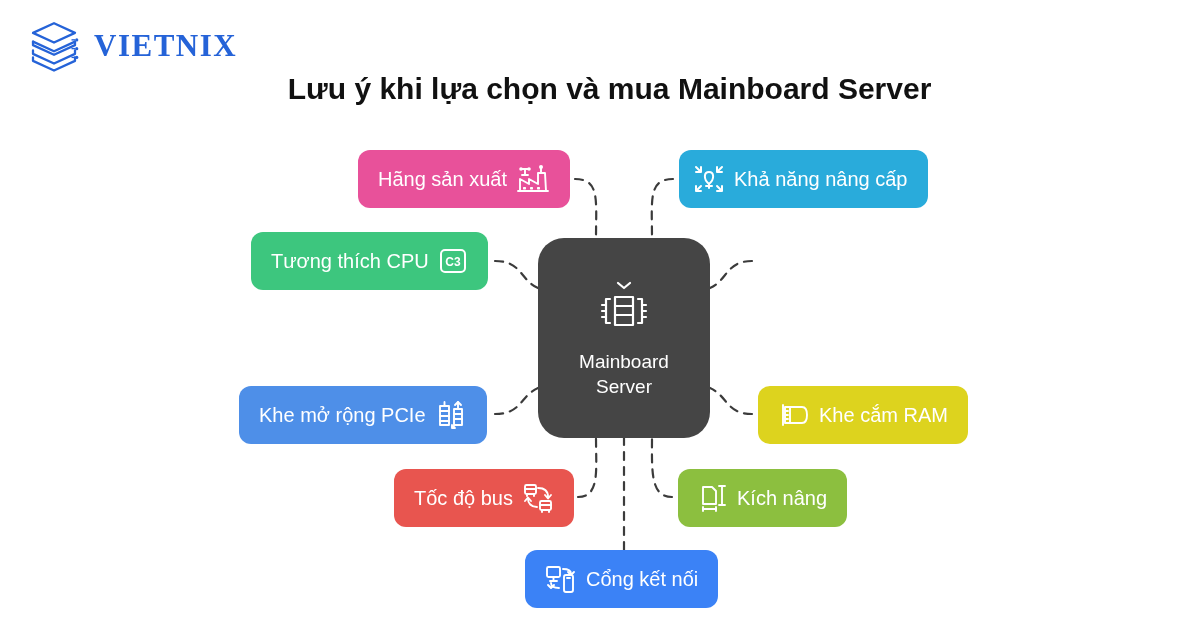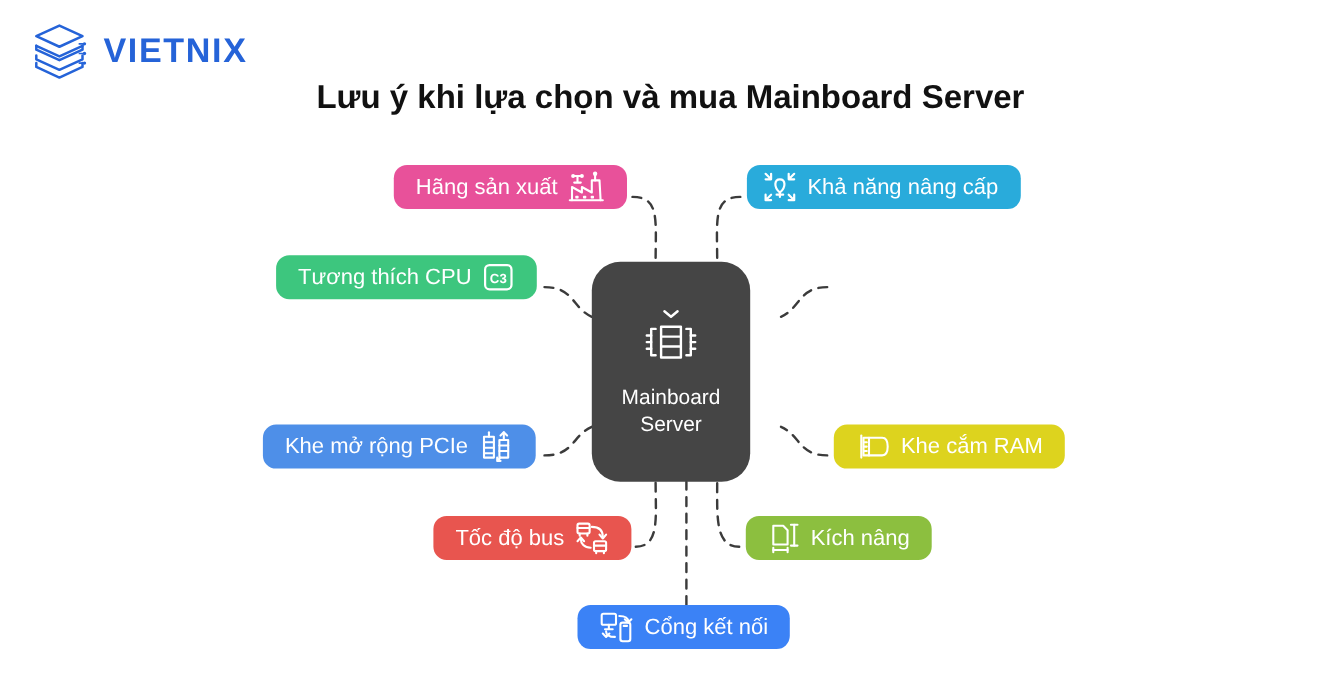--- a/index.html
+++ b/index.html
@@ -24,21 +24,21 @@
     display: flex;
     align-items: center;
     gap: 12px;
   }
   .brand-mark { width: 56px; height: 56px; display: block; }
   .brand-name {
     font-size: 31px;
     font-weight: bold;
     color: #2563d8;
     letter-spacing: 1.5px;
-    font-family: Liberation Sans, sans-serif;
+    font-family: Liberation Serif, serif;
   }
 
   .page-title {
     position: absolute;
     left: 0;
     right: 0;
     top: 72px;
     text-align: center;
     font-size: 30px;
     font-weight: bold;
@@ -61,21 +61,21 @@
     width: 1200px;
     height: 630px;
     pointer-events: none;
   }
 
   
   .center-node {
     position: absolute;
     left: 538px;
     top: 238px;
-    width: 144px;
+    width: 172px;
     height: 200px;
     background: #454545;
     border-radius: 26px;
     display: flex;
     flex-direction: column;
     align-items: center;
     justify-content: center;
     color: #ffffff;
   }
   .center-icon { margin-bottom: 10px; }
@@ -86,21 +86,21 @@
     color: #ffffff;
     font-weight: normal;
   }
 
   
   .pill {
     position: absolute;
     display: flex;
     align-items: center;
     gap: 9px;
-    height: 40px;
+    height: 58px;
     padding: 0 20px;
     border-radius: 12px;
     color: #ffffff;
     font-size: 20px;
     white-space: nowrap;
     box-sizing: border-box;
   }
   .pill .pill-label { color: #ffffff; }
   .pill .pill-icon { display: flex; align-items: center; }
 

